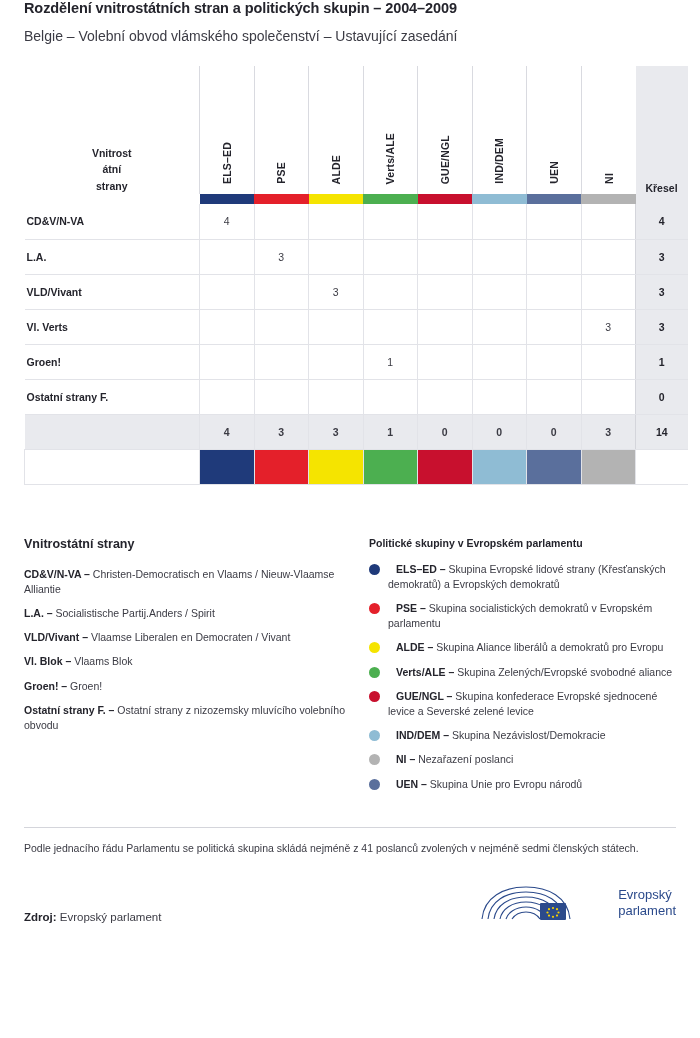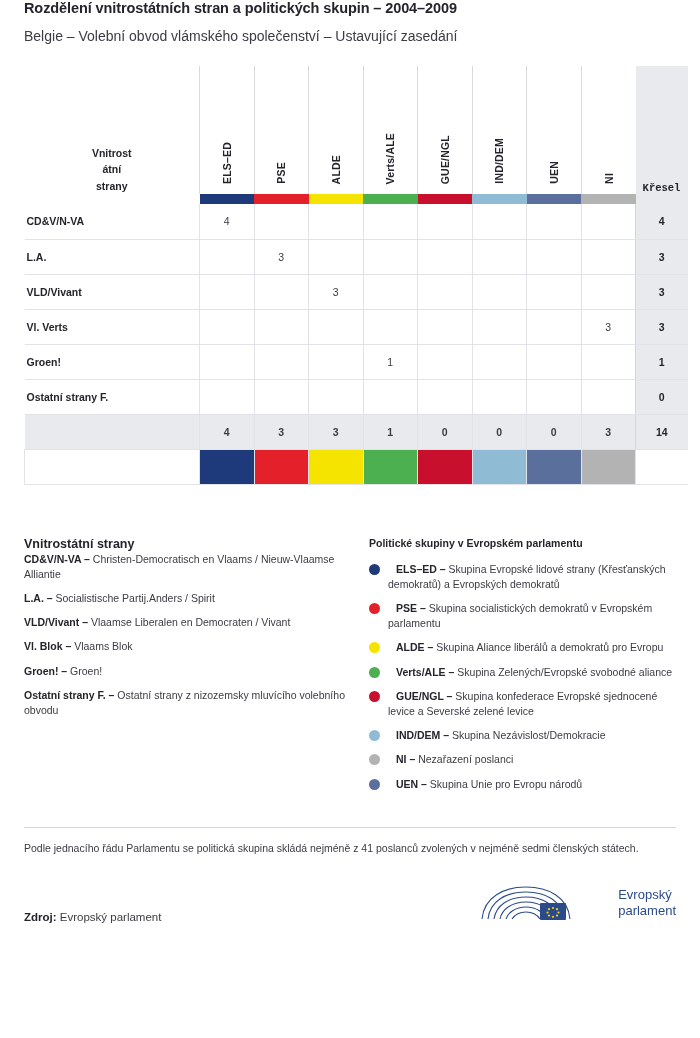--- a/index.html
+++ b/index.html
@@ -70,21 +70,20 @@
     color: #24242c;
   }
   .totalhead {
     background: #e9eaee;
     vertical-align: bottom;
     text-align: center;
     padding-bottom: 6px;
     font-size: 10.5px;
     font-weight: bold;
     color: #24242c;
-    font-family: Liberation Mono, monospace;
   }
 
   
   .strip td { height: 10px; }
   .strip td.rh { background: #ffffff; }
   .strip td.tt { background: #e9eaee; }
 
   
   .matrix tbody tr td {
     height: 35px;
@@ -126,21 +125,21 @@
 
   
   .legends { display: flex; margin-top: 52px; }
   .legend-left { width: 345px; padding-right: 18px; }
   .legend-right { flex: 1; }
 
   .legend-title {
     font-size: 12.5px;
     font-weight: bold;
     color: #24242c;
-    margin-bottom: 1px;
+    margin-bottom: 16px;
   }
   .legend-title.small { font-size: 10.5px; margin-bottom: 13px; }
 
   .ldef {
     font-size: 10.5px;
     line-height: 1.45;
     margin-bottom: 9px;
     color: #3b3b44;
   }
   .ldef b { color: #24242c; }

